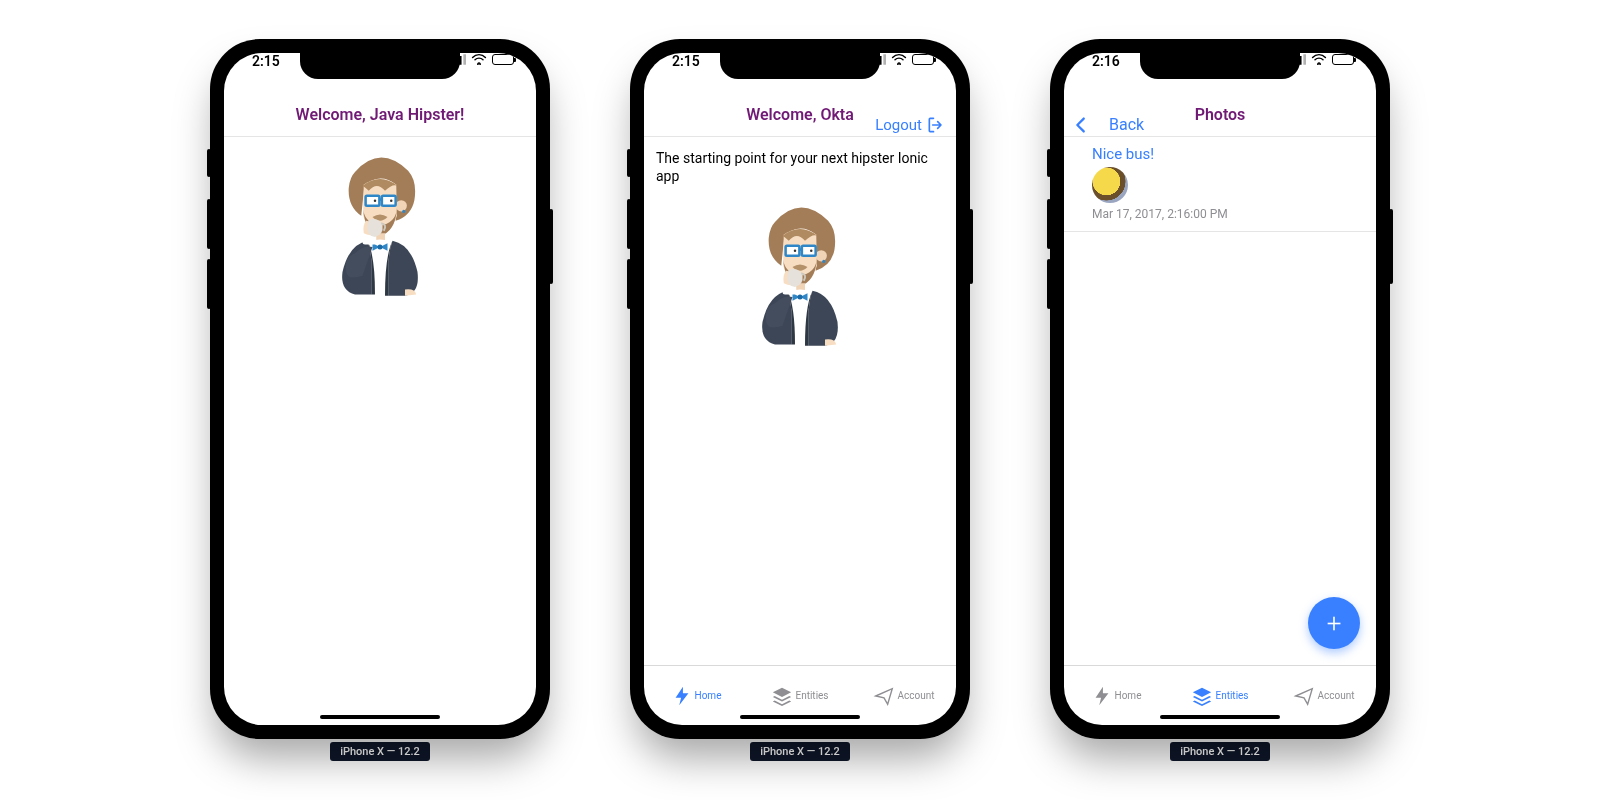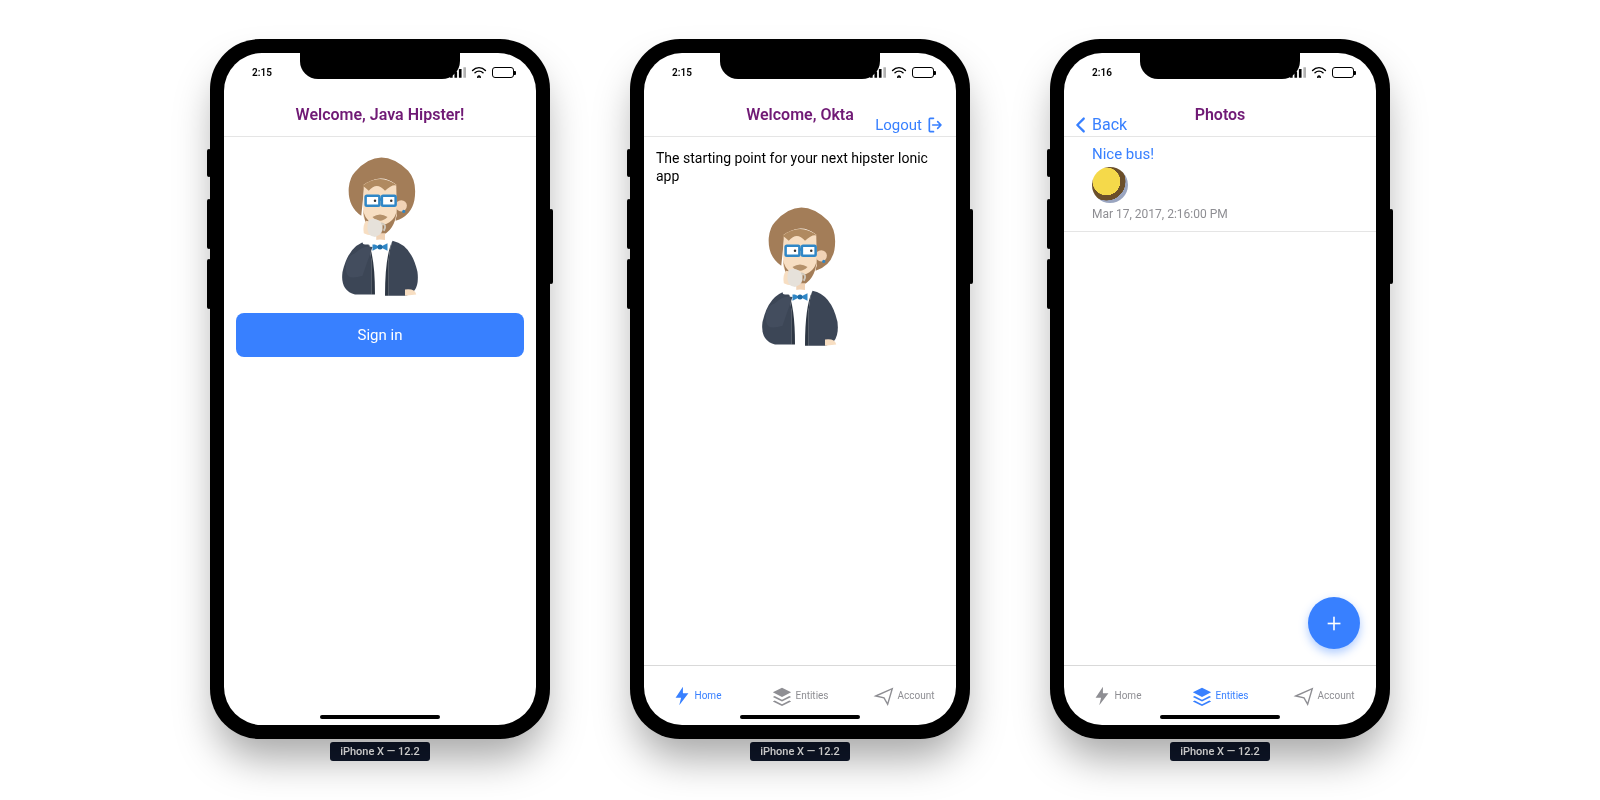--- a/index.html
+++ b/index.html
@@ -55,23 +55,23 @@
     height: 26px;
     background: #000;
     border-bottom-left-radius: 18px;
     border-bottom-right-radius: 18px;
     z-index: 20;
   }
   .status-bar {
     height: 40px;
     display: flex;
     justify-content: space-between;
-    align-items: center;
+    align-items: flex-start;
     padding: 0 22px 2px 28px;
-    font-size: 10px;
+    font-size: 14px;
     font-weight: 600;
     color: #000;
   }
   .status-icons { display: flex; align-items: center; gap: 5px; }
   .signal svg, .wifi svg { display: block; }
   .battery {
     width: 22px; height: 11px;
     border: 1px solid #000; border-radius: 3px;
     position: relative; padding: 1px;
   }
@@ -90,21 +90,21 @@
     padding: 0 10px;
   }
   .nav-title { font-size: 16px; font-weight: 600; color: #701a75; }
   .nav-right {
     position: absolute; right: 10px;
     display: flex; align-items: center; gap: 4px;
     color: #3880ff; font-size: 15px; margin-top: 21px;
   }
   .nav-left {
     position: absolute; left: 6px;
-    display: flex; align-items: center; gap: 0px;
+    display: flex; align-items: center; gap: 17px;
     color: #3880ff; font-size: 16px; margin-top: 20px;
   }
   .content { flex: 1; position: relative; overflow: hidden; padding: 0; }
   .content.padded { padding: 12px; }
   .desc-text { font-size: 14px; color: #000; line-height: 1.3; margin-bottom: 12px; }
   .hipster-wrap { display: flex; justify-content: center; margin-top: 10px; }
   .hipster-svg { width: 230px; height: auto; }
   .hipster-svg.large { width: 280px; }
   .signin-btn {
     margin: 16px 12px 0;
@@ -272,23 +272,20 @@
       </div>
       <div class="nav-bar">
         <div class="nav-title">Welcome, Java Hipster!</div>
       </div>
       <div class="content">
         <div class="hipster-wrap">
           <svg class="hipster-svg">
               <use href="#hipster"></use>
             </svg>
         </div>
-        <div class="signin-btn">
-          <span>Sign in</span>
-        </div>
       </div>
       <div class="home-indicator"></div>
     </div>
   </div>
   <div class="device-label">iPhone X — 12.2</div>
 </div>
 
 <div class="phone-wrap">
   <div class="phone-frame">
     <div class="side-btn l1"></div>

